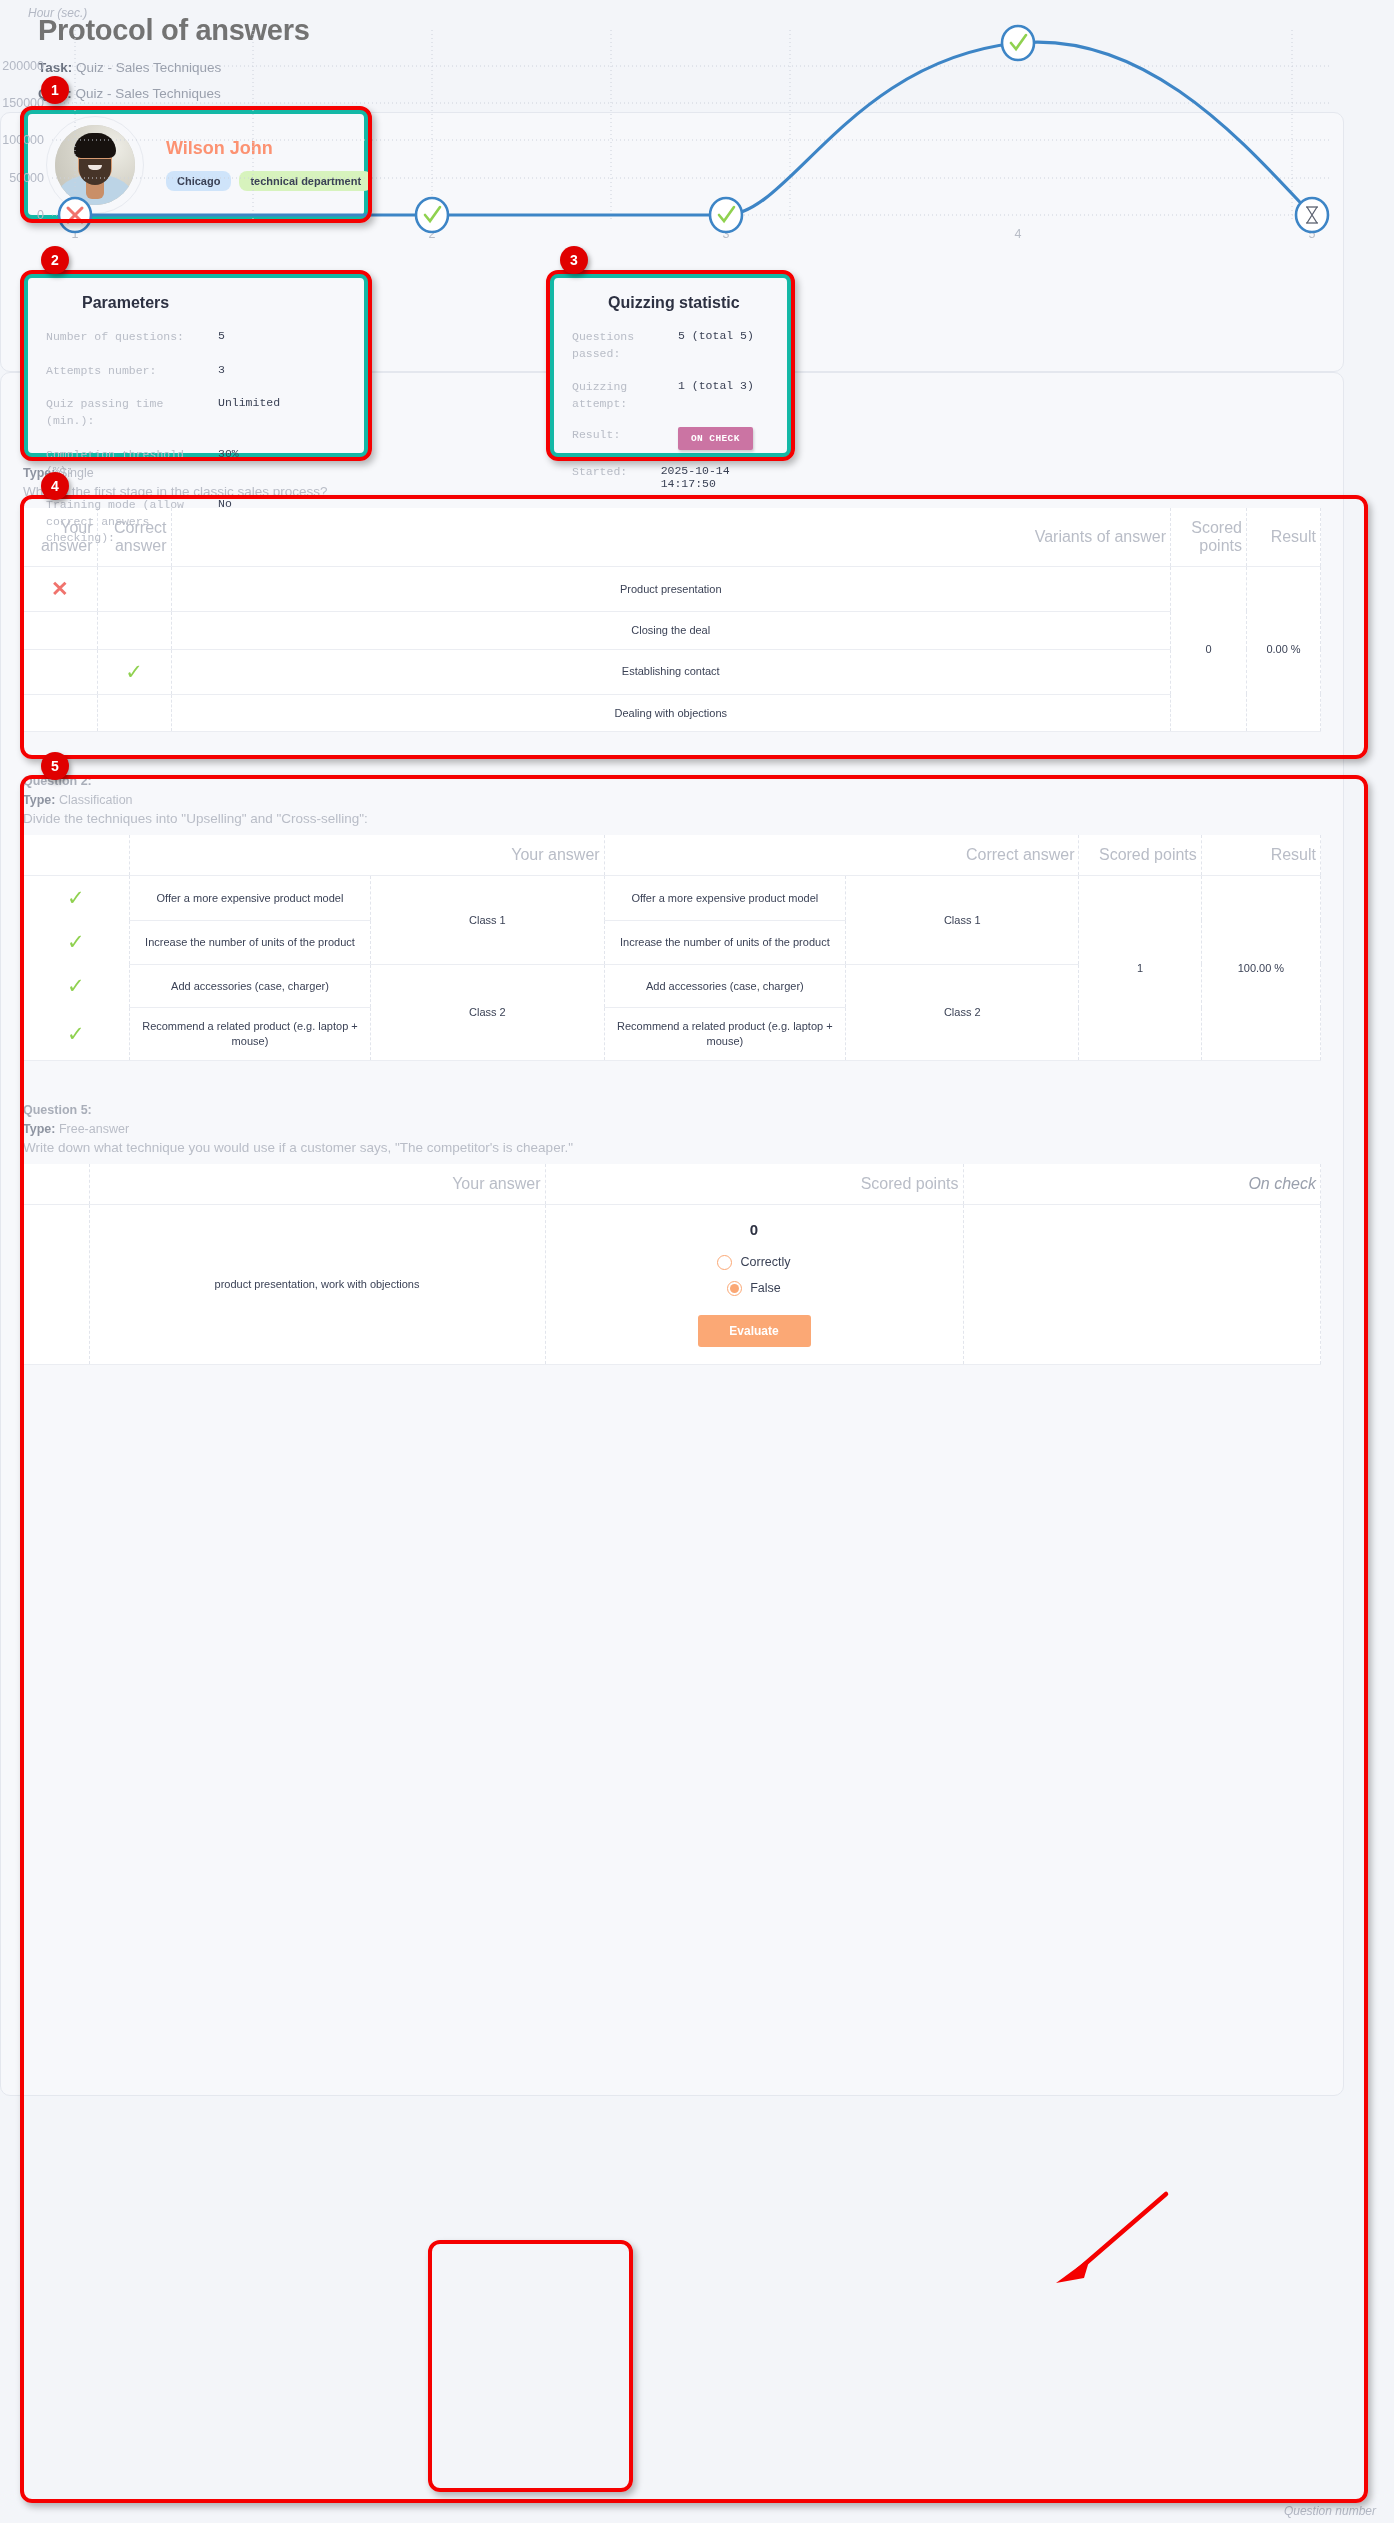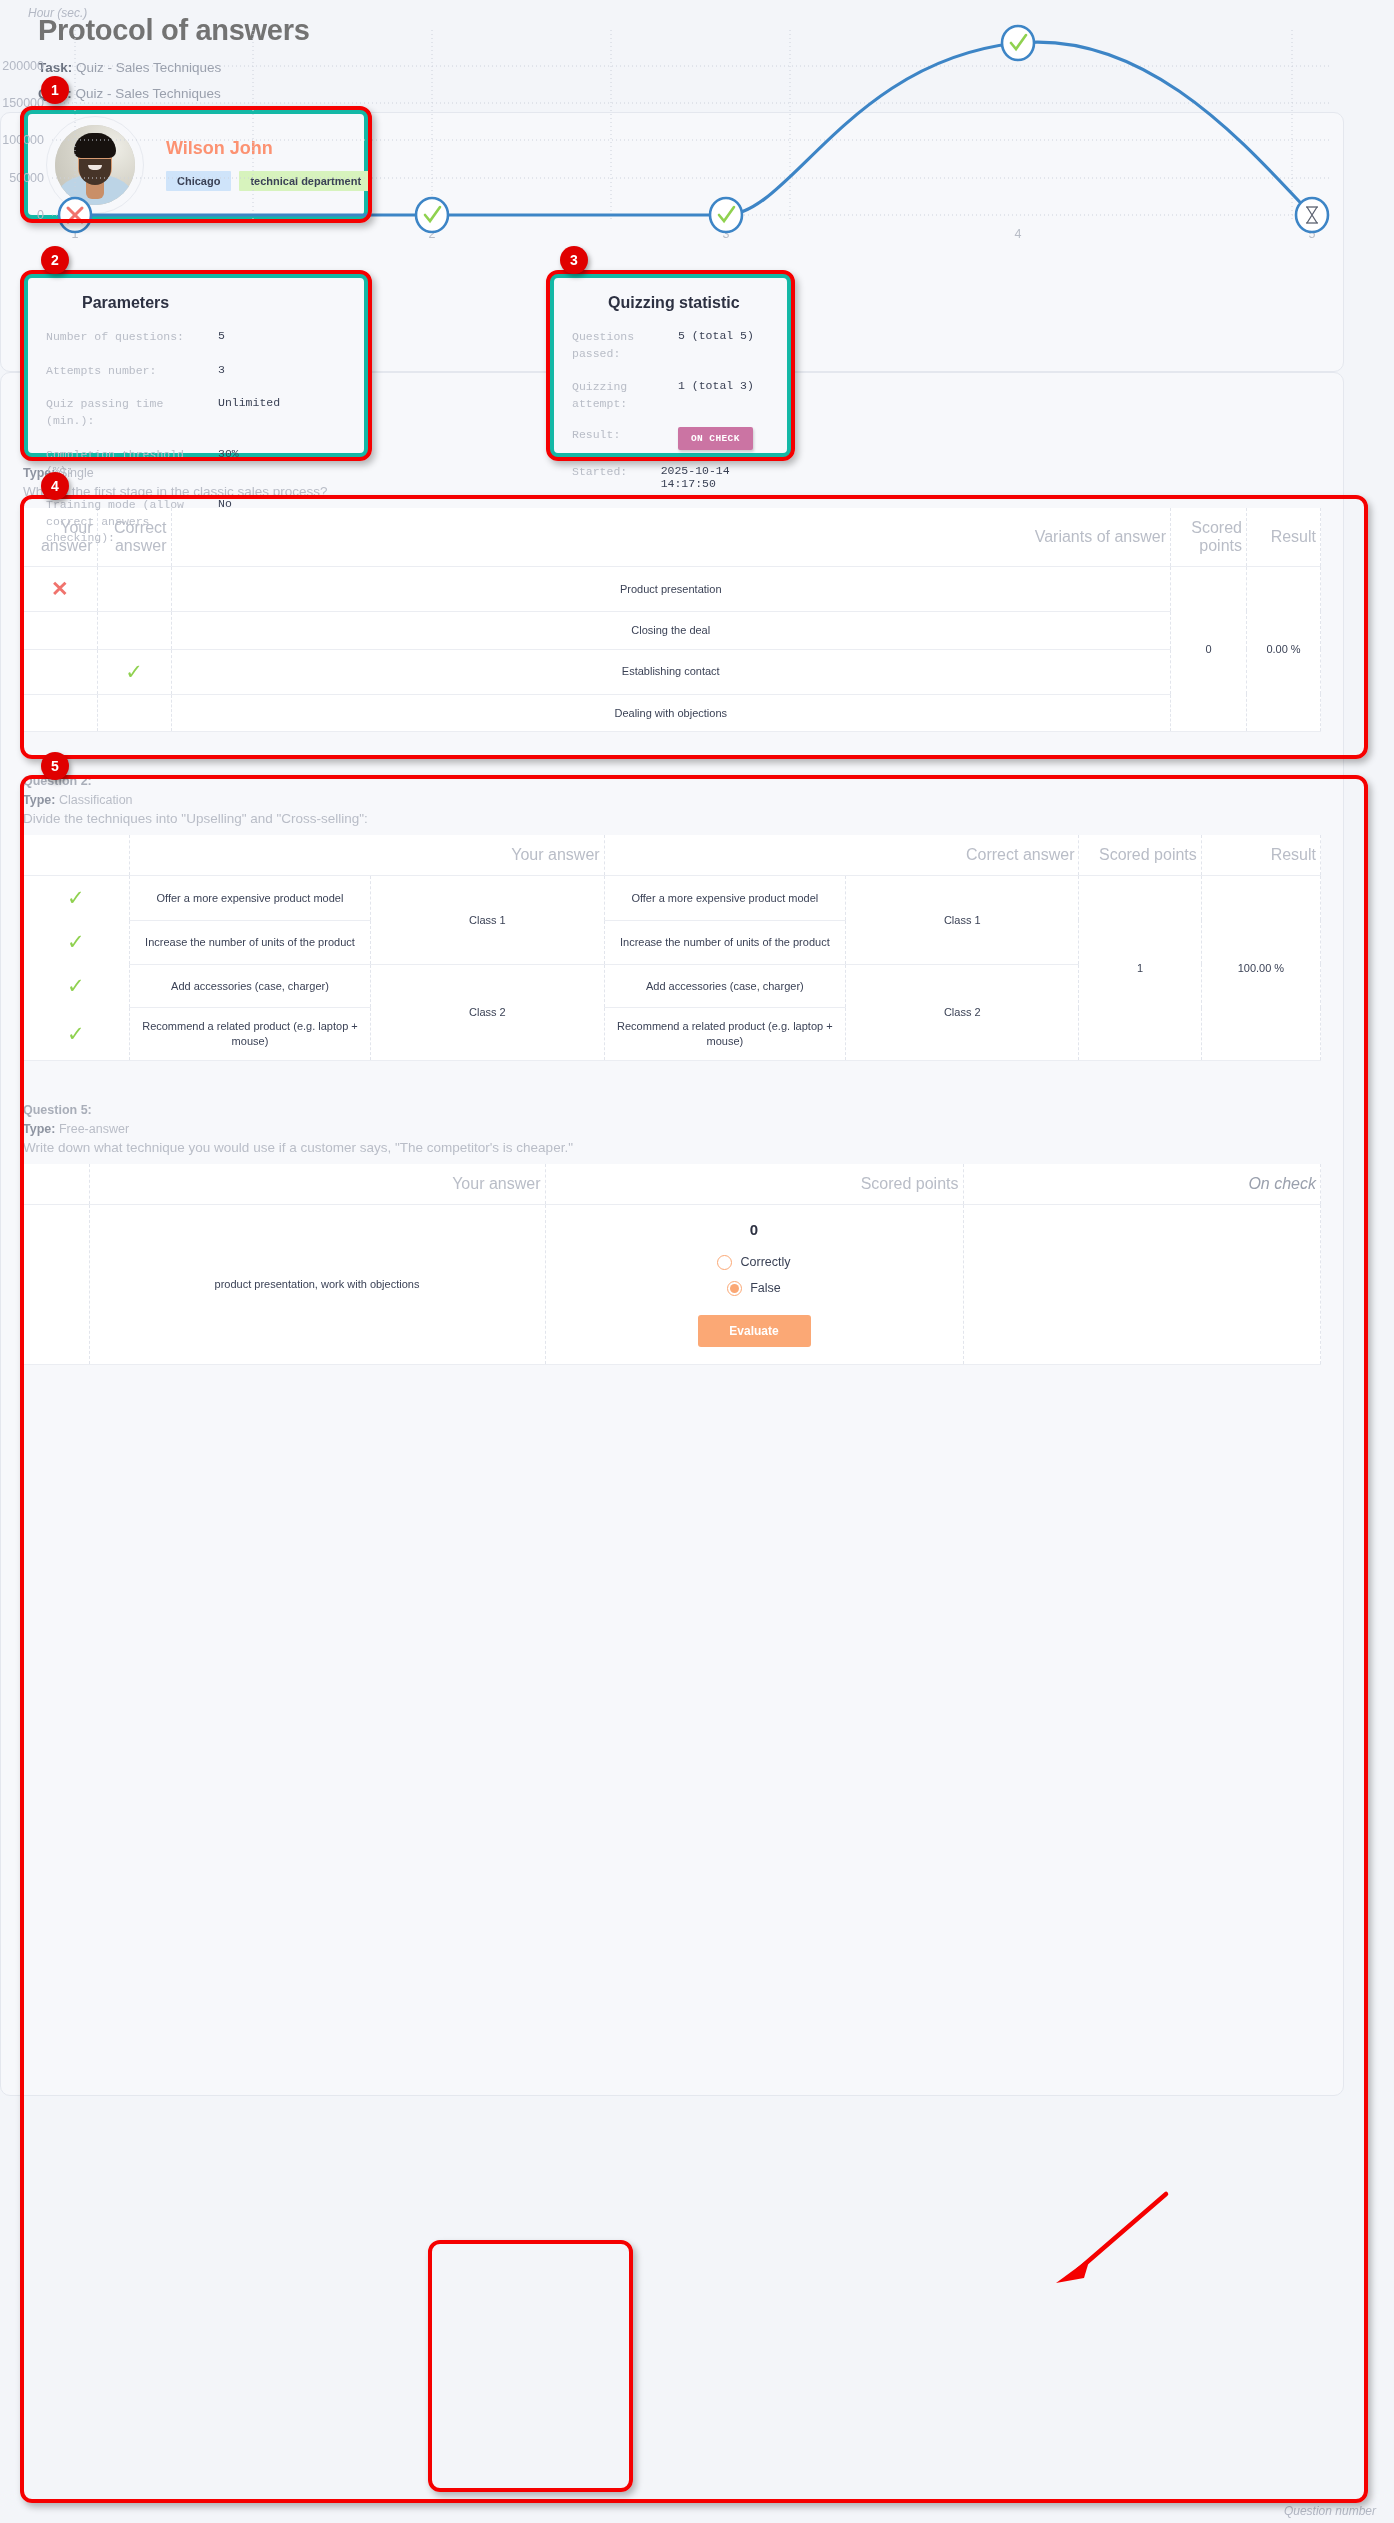--- a/index.html
+++ b/index.html
@@ -98,21 +98,21 @@
     position: absolute; left: 19px; top: 8px; width: 42px; height: 25px;
     background: #17120f; border-radius: 21px 21px 8px 8px;
   }
   .profile-meta { padding-left: 22px; }
   .profile-name {
     font-size: 18px; font-weight: bold; color: #fc9272; margin-bottom: 12px;
   }
   .tags { display: flex; gap: 8px; }
   .tag {
     font-size: 11px; font-weight: bold; color: #3b4256;
-    padding: 4px 11px; border-radius: 1px; white-space: nowrap;
+    padding: 4px 11px; border-radius: 8px; white-space: nowrap;
   }
   .tag-city { background: #cfe4fa; }
   .tag-dept { background: #d7f3bd; }
 
   
   #params-card { left: 22px; top: 272px; width: 348px; height: 187px; padding: 16px 18px 0 18px; }
   .kv { display: flex; align-items: flex-start; margin-top: 17px; font-size: 11.5px; font-family: Liberation Mono, monospace; }
   .kv .k { width: 172px; color: #b9bdc7; line-height: 1.45; padding-right: 6px; }
   .kv .v { color: #3b4256; }
   #params-card .kv:first-of-type { margin-top: 20px; }

